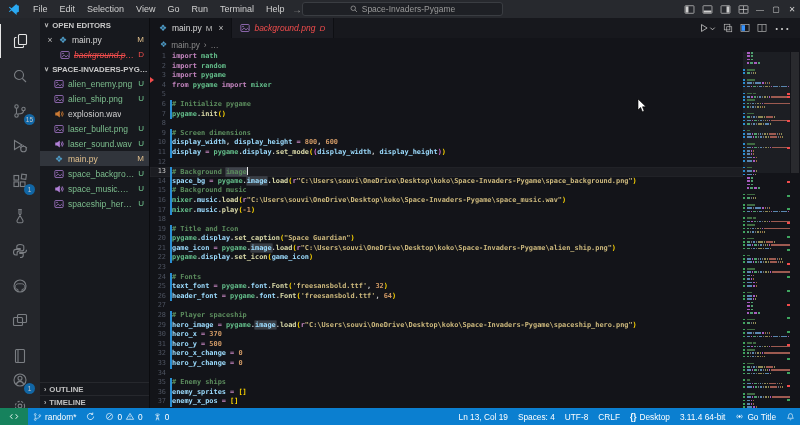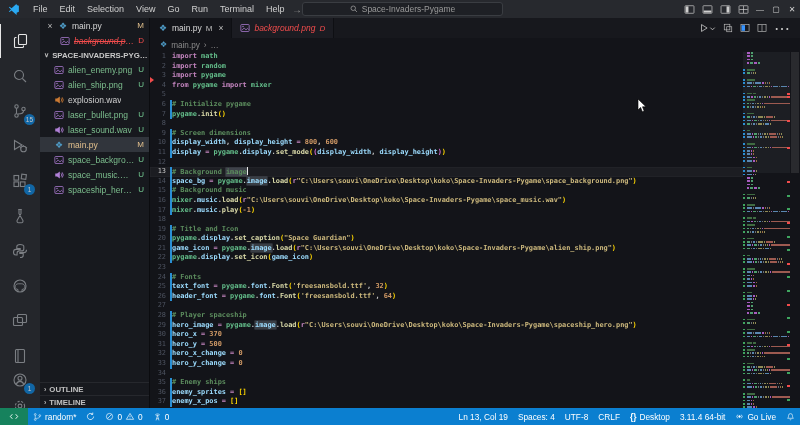--- a/index.html
+++ b/index.html
@@ -234,20 +234,24 @@
         </div>
         <div class="act-item" style="top: 371px;">
           <svg width="16" height="16" viewBox="0 0 16 16" fill="none" stroke="#9da1a6" stroke-width="1.1">
             <circle cx="8" cy="8" r="4.6" stroke-dasharray="2.2 1.5"></circle>
             <circle cx="8" cy="8" r="1.9"></circle>
           </svg>
         </div>
       </div>
 
     <div id="sidebar">
+      <div class="section-header">
+        <span class="chev">∨</span>
+        <span>OPEN EDITORS</span>
+      </div>
       <div id="open-editors-list">
           <div class="row" style="padding-left: 6px;">
             <span class="close-x">×</span>
             <span class="ficon pyicon">❖</span>
             <span class="name" style="color:#d5d5d5;">main.py</span>
             <span class="badge" style="color:#e2c08d;">M</span>
           </div>
           <div class="row" style="padding-left: 20px;">
             <span class="ficon">
               <svg width="10" height="10" viewBox="0 0 12 12" fill="none" stroke="#a074c4">
@@ -1208,21 +1212,21 @@
           <span>Desktop</span>
         </div>
         <div class="sb-item">
           <span>3.11.4 64-bit</span>
         </div>
         <div class="sb-item">
           <svg width="9" height="9" viewBox="0 0 16 16" fill="none" stroke="#fff">
             <circle cx="8" cy="8" r="1.6" fill="#fff"></circle>
             <path d="M4.8 4.8a4.5 4.5 0 0 0 0 6.4M11.2 4.8a4.5 4.5 0 0 1 0 6.4" stroke-width="1.2"></path>
           </svg>
-          <span>Go Live</span>
+          <span>Go Title</span>
         </div>
         <div class="sb-item">
           <svg width="9" height="10" viewBox="0 0 16 16" fill="none" stroke="#fff">
             <path d="M8 2a3.5 3.5 0 0 0-3.5 3.5c0 3-1 4.2-1.6 4.8h10.2c-.6-.6-1.6-1.8-1.6-4.8A3.5 3.5 0 0 0 8 2z" stroke-width="1.1"></path>
             <path d="M6.7 12.2a1.4 1.4 0 0 0 2.6 0" stroke-width="1.1"></path>
           </svg>
         </div>
       </div>
   </div>
 

